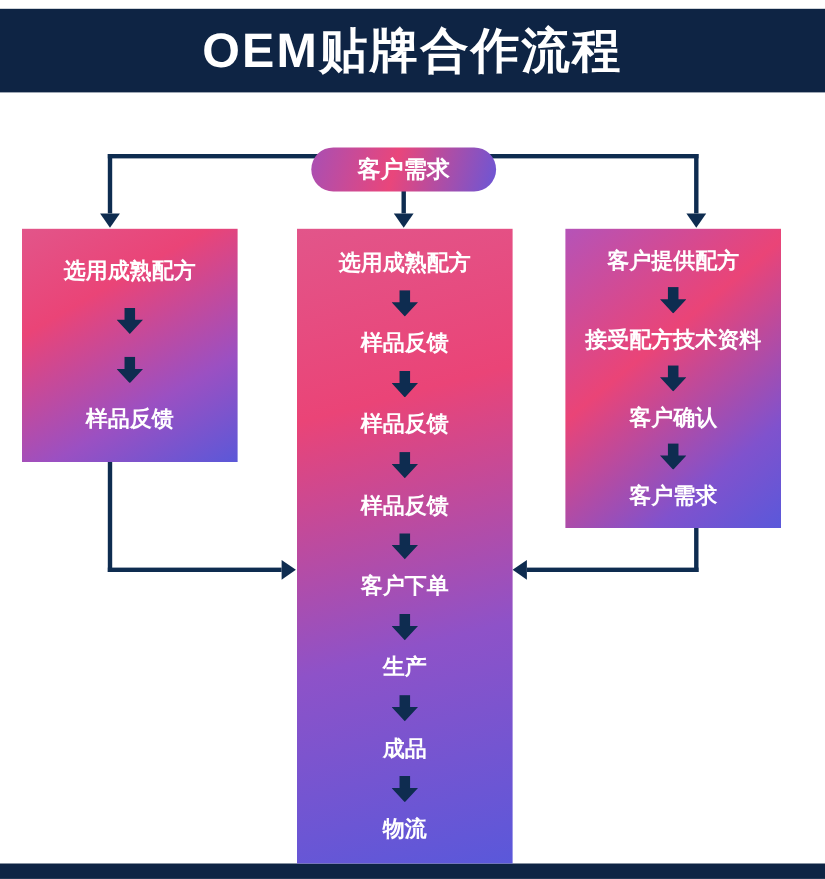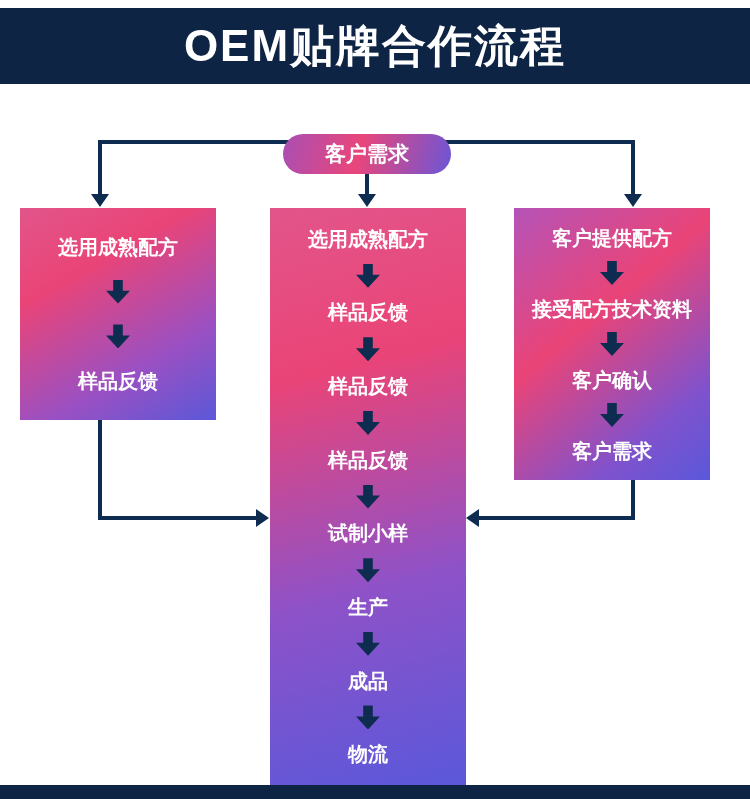--- a/index.html
+++ b/index.html
@@ -134,21 +134,21 @@
 
 <div class="flow-box center-box">
   <div class="step">选用成熟配方</div>
   <div class="down-arrow"></div>
   <div class="step">样品反馈</div>
   <div class="down-arrow"></div>
   <div class="step">样品反馈</div>
   <div class="down-arrow"></div>
   <div class="step">样品反馈</div>
   <div class="down-arrow"></div>
-  <div class="step">试制小样</div>
+  <div class="step">客户下单</div>
   <div class="down-arrow"></div>
   <div class="step">生产</div>
   <div class="down-arrow"></div>
   <div class="step">成品</div>
   <div class="down-arrow"></div>
   <div class="step">物流</div>
 </div>
 
 <div class="flow-box right-box">
   <div class="step">客户提供配方</div>

